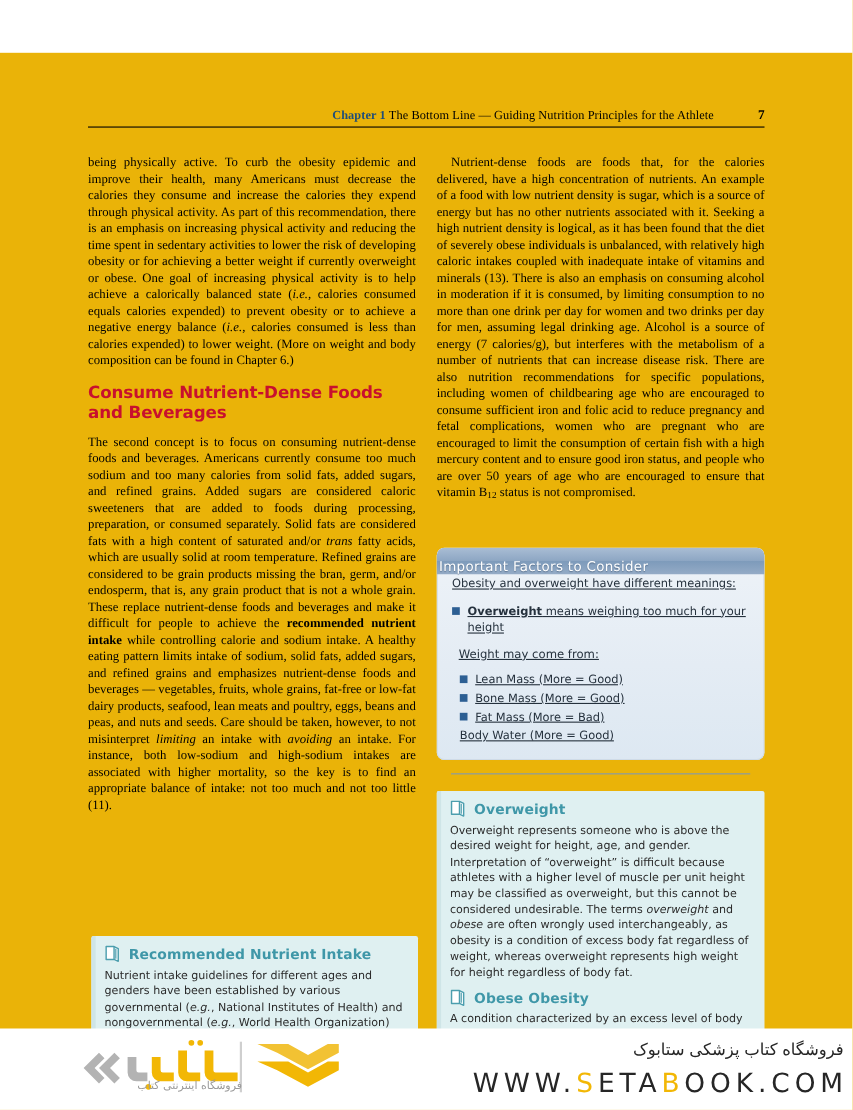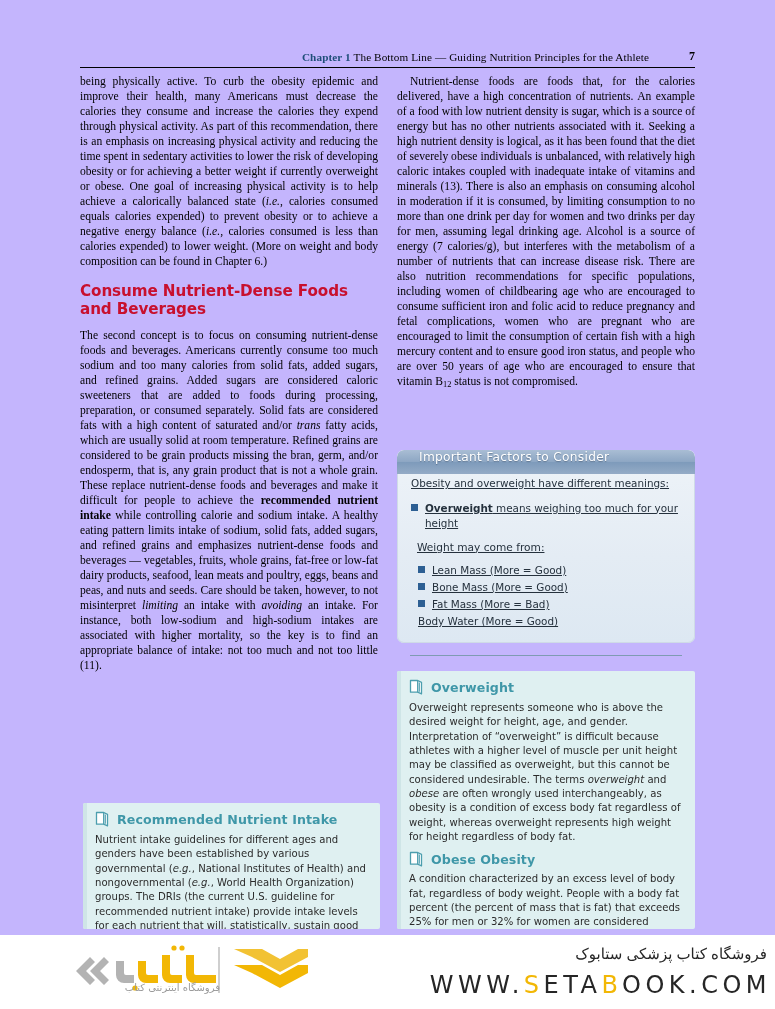--- a/index.html
+++ b/index.html
@@ -1,31 +1,31 @@
 <!DOCTYPE html>
 <html><head>
 <meta charset="utf-8">
 <style>
   html,body{margin:0;padding:0;background:#ffffff;}
   body{width:775px;height:1009px;position:relative;overflow:hidden;
        font-family:"Liberation Serif",serif;color:#000;}
 
-  .page{position:absolute;inset:0;background:#c4b5fd;}
+  .page{position:absolute;inset:0;background:#eab308;margin-top:48px;}
 
   
   .runhead{position:absolute;left:80px;top:42px;width:615px;height:26px;}
   .runhead-line{position:absolute;left:0;bottom:0;width:100%;height:1px;background:#000;}
   .runhead-txt{position:absolute;right:46px;bottom:5px;font-size:11.2px;
                font-family:"Liberation Serif",serif;white-space:nowrap;letter-spacing:.1px;}
   .runhead-txt .ch{color:#1f4e79;font-weight:bold;}
   .runhead-pg{position:absolute;right:0;bottom:4px;font-size:12px;font-weight:bold;
               font-family:"Liberation Serif",serif;}
 
   
-  .col{position:absolute;top:74px;width:298px;font-size:11.6px;line-height:1.295;
+  .col{position:absolute;top:92px;width:298px;font-size:11.6px;line-height:1.295;
        text-align:justify;}
   .col.left{left:80px;}
   .col.right{left:397px;}
   .col p{margin:0 0 0 0;text-indent:13px;}
   .col p.noind{text-indent:0;}
   .col i{font-style:italic;}
   .col b{font-weight:bold;}
   .sub{font-size:.72em;vertical-align:-0.22em;}
 
   h2.sect{color:#c8102e;font-family:"DejaVu Sans",sans-serif;font-weight:bold;
@@ -42,21 +42,21 @@
   .tb-body{padding:2px 12px 8px 12px;color:#2b2b2b;font-size:10.1px;line-height:1.42;}
   .tb-body i{font-style:italic;}
 
   
   .bluebox{position:absolute;border-radius:7px;overflow:hidden;
            background:linear-gradient(180deg,#eef3f8 0%,#e4ecf4 55%,#dde8f2 100%);
            font-family:"DejaVu Sans",sans-serif;
            box-shadow:0 0 0 1px #cfdbe7 inset;}
   .bb-head{height:24px;border-radius:7px 7px 0 0;
            background:linear-gradient(180deg,#a9bdd4 0%,#8ea7c4 48%,#7e9bbb 52%,#94abc6 100%);
-           display:flex;align-items:flex-start;padding-left:22px;}
+           display:flex;align-items:flex-end;padding-left:2px;}
   .bb-head span{color:#ffffff;font-size:12.2px;font-weight:normal;letter-spacing:.3px;
                 text-shadow:0 1px 1px rgba(40,60,85,.45);}
   .bb-body{padding:2px 12px 10px 14px;color:#25313d;font-size:10.4px;line-height:1.5;text-decoration:underline;}
   .bb-lead{margin:0 0 9px 0;}
   ul.sq{list-style:none;margin:0;padding:0;}
   ul.sq li{display:flex;align-items:flex-start;gap:7px;margin-bottom:2px;line-height:1.45;}
   .sqmark{width:7px;height:7px;background:#2d5f93;flex:0 0 auto;margin-top:3.5px;}
   ul.sq li b{font-weight:bold;}
   .bb-sub{margin:9px 0 7px 6px;font-size:10.6px;}
   ul.sq.inner{margin-left:7px;}

